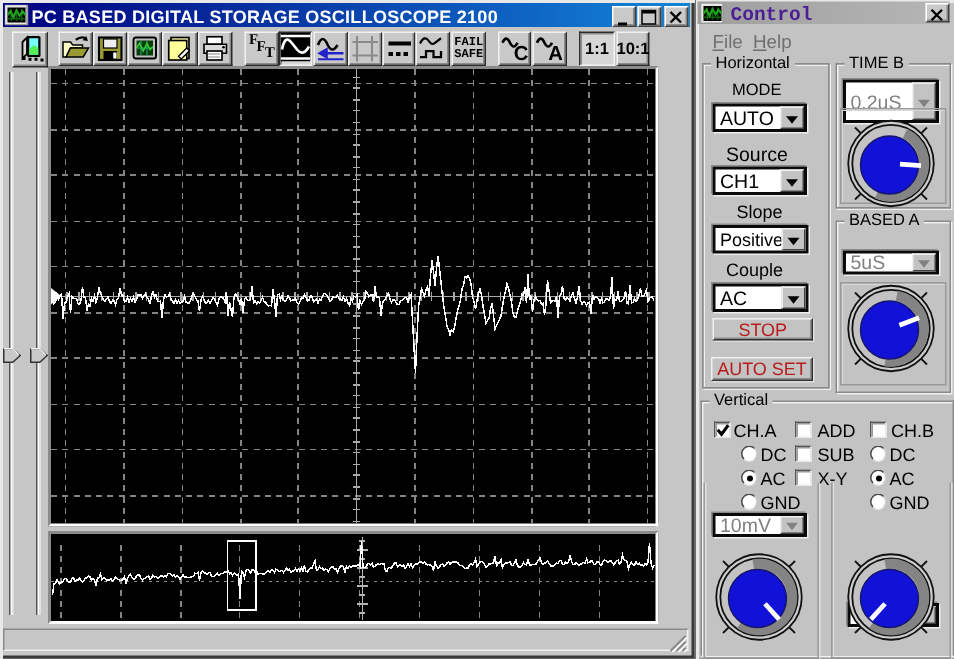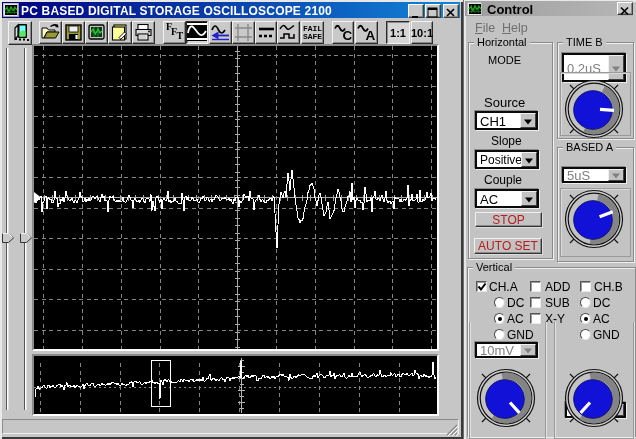--- a/index.html
+++ b/index.html
@@ -304,30 +304,36 @@
 </div>
 <div id="ctlwin">
 <div class="abs" style="left:1px;top:1px;width:168px;height:15px;background:linear-gradient(to right,#9e9e9e,#b6b6b6);"></div>
 <div class="abs" style="left:3px;top:2px;"><svg width="16" height="14" viewBox="0 0 16 14">
         <rect x="0" y="0" width="16" height="14" fill="#9a9a9a"></rect>
         <rect x="0.5" y="0.5" width="14" height="12.5" fill="#e8e8e8"></rect>
         <rect x="2" y="2" width="12" height="10" fill="#000"></rect>
         <path d="M2 9.5 h12 M4.5 3 v8 M8 3 v8 M11.5 3 v8" stroke="#0b650b" stroke-width="1" fill="none"></path>
         <path d="M2 7 L4 4.5 L6 8.5 L8 4 L10 7.5 L12 4.5 L14 7" stroke="#1da51d" stroke-width="1.4" fill="none"></path>
       </svg></div>
-<div class="abs" style="left:23px;top:2px;font-weight:bold;font-size:13px;color:#000000;">Control</div>
+<div class="abs" style="left:23px;top:2px;font-weight:bold;font-size:13px;color:#4c1d95;font-family:Liberation Mono, monospace;">Control</div>
 <div class="abs" style="left:153px;top:2px;width:16px;height:13px;background:#c9c9c9;border-top:1px solid #fff;border-left:1px solid #fff;border-right:1px solid #404040;border-bottom:1px solid #404040;box-shadow:inset -1px -1px 0 #8a8a8a;"><svg width="14" height="11">
         <path d="M3 1.5 L10 8.5 M10 1.5 L3 8.5" stroke="#000" stroke-width="1.6"></path>
       </svg></div>
 <div class="abs" style="left:11px;top:21px;font-size:12.5px;color:#6f6f6f;"><u>F</u>ile</div>
 <div class="abs" style="left:38px;top:21px;font-size:12.5px;color:#6f6f6f;"><u>H</u>elp</div>
 <div class="groupbox" style="left:4px;top:42px;width:85px;height:217px;">
       <div class="glabel">Horizontal</div>
     </div>
 <div class="lbl" style="left:24px;top:54px;font-size:11px;">MODE</div>
+<div class="combo" style="left:11px;top:69px;width:63px;height:19px;">
+      <div class="txt" style="font-size:13px;">AUTO</div>
+      <div class="arrowbtn">
+        <div class="tri"></div>
+      </div>
+    </div>
 <div class="lbl" style="left:20px;top:95px;font-size:13px;">Source</div>
 <div class="combo" style="left:11px;top:111px;width:63px;height:19px;">
       <div class="txt" style="font-size:13px;">CH1</div>
       <div class="arrowbtn">
         <div class="tri"></div>
       </div>
     </div>
 <div class="lbl" style="left:27px;top:134px;font-size:12px;">Slope</div>
 <div class="combo" style="left:11px;top:150px;width:64px;height:19px;">
       <div class="txt" style="font-size:12px;">Positive</div>

